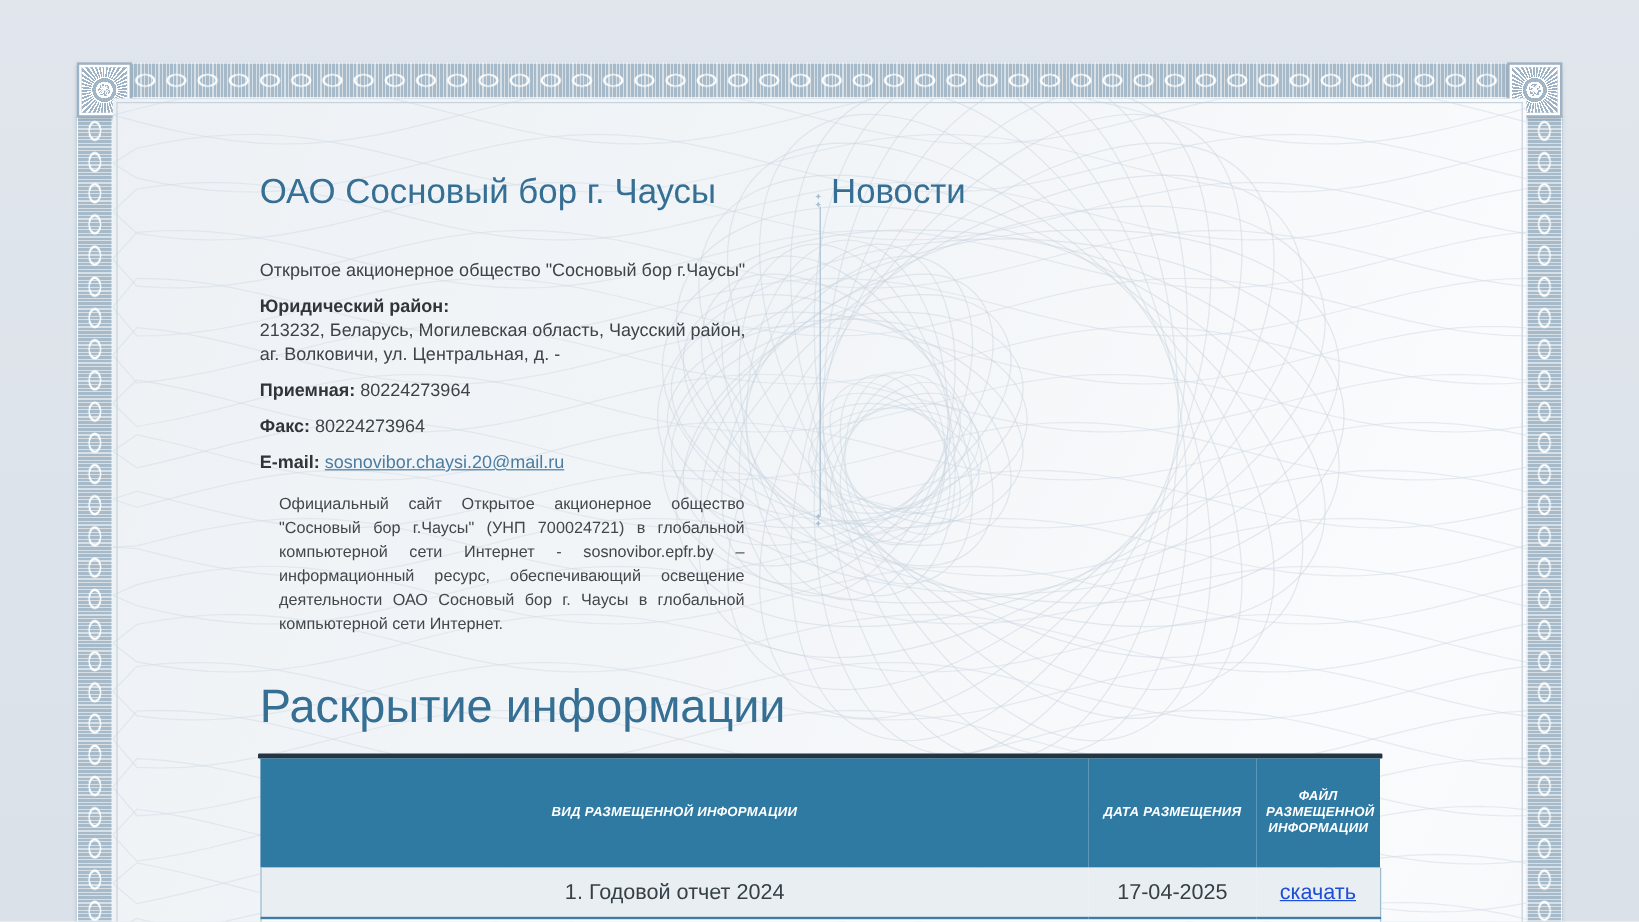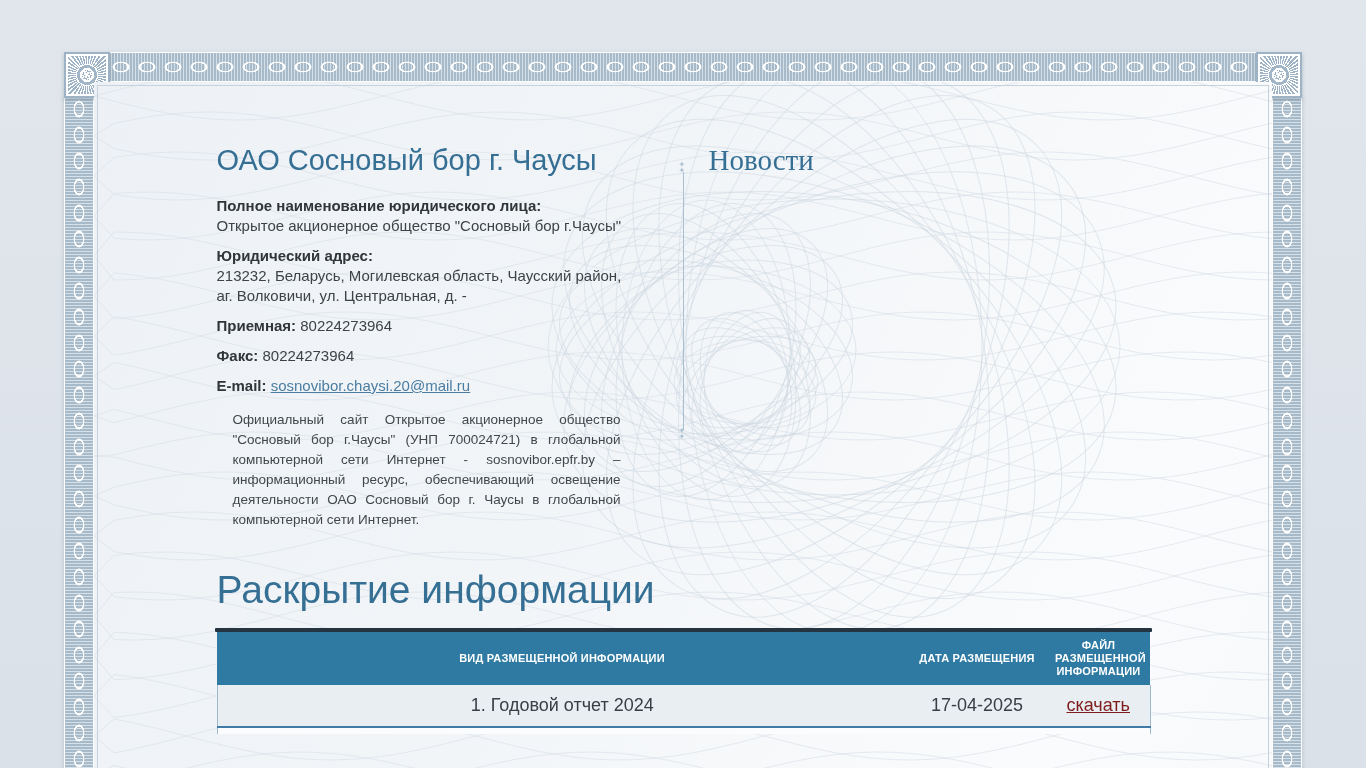--- a/index.html
+++ b/index.html
@@ -37,43 +37,43 @@
     background:linear-gradient(115deg,#edf1f5 0%,#f2f5f8 35%,#fafbfc 70%,#f4f7f9 100%);overflow:hidden;}
   .inner-line{position:absolute;left:3px;right:3px;top:3px;bottom:0;border:1px solid #c6d2dc;border-bottom:none;pointer-events:none;}
   svg.guilloche{position:absolute;left:0;top:0;pointer-events:none;}
   .page-content{position:relative;width:933px;margin:0 auto;padding-top:62px;}
   
   h1,h2{font-weight:400;color:#356f94;margin:0;}
   h1{font-size:29px;line-height:32px;margin-bottom:20px;}
   h2{font-size:39px;line-height:32px;}
   .columns{display:flex;position:relative;}
   .col-left{width:420px;}
-  .col-right{width:418px;margin-left:72px;font-family:Liberation Serif, serif;}
+  .col-right{width:418px;margin-left:56px;}
   .field{font-size:15px;line-height:20px;margin:0 0 10px;}
   .field b{color:#303538;}
   .field a{color:#4a7da1;}
   .about{font-size:13.5px;line-height:20px;text-align:justify;margin:14px 16px 0;color:#41474b;}
   .news-empty{font-size:14px;margin:14px 0 0;color:#41474b;}
   .divider{position:absolute;left:466px;top:28px;height:258px;width:1px;background:#a9bfd2;}
   .divider::before,.divider::after{position:absolute;left:-4px;color:#a9bfd2;font-size:8px;line-height:6px;letter-spacing:0;}
   .divider::before{content:"✦\a✦";white-space:pre;top:-10px;}
   .divider::after{content:"✦\a✦";white-space:pre;bottom:-10px;}
   
   .disclosure-title{margin:44px 0 22px;}
   .table-topbar{height:4px;background:#243440;margin:0 -2px;border-radius:1px;}
   table.disclosure{width:100%;border-collapse:collapse;table-layout:fixed;}
   table.disclosure th{background:#2f7aa3;color:#fff;font-size:11px;font-weight:bold;text-transform:uppercase;
-    padding:7px 8px;text-align:center;line-height:13px;letter-spacing:.2px;}
+    padding:26px 8px;text-align:center;line-height:13px;letter-spacing:.2px;font-style:italic;}
   table.disclosure td{font-size:18px;color:#374046;text-align:center;padding:10px 8px;
     background:#e9eef2;border-bottom:2px solid #3e7ca7;}
   table.disclosure col.c1{width:690px;} table.disclosure col.c2{width:140px;} table.disclosure col.c3{width:103px;}
   table.disclosure td:first-child{border-left:1px solid #9db9cd;}
   table.disclosure td:last-child{border-right:1px solid #9db9cd;}
   table.disclosure tr.stub td{background:#fbfcfd;height:6px;padding:0;border-bottom:none;}
-  td a{color:#7f1d1d;text-align:center;}
+  td a{color:#1d4ed8;text-align:center;}
 </style>
 </head>
 <body>
 
 <div class="certificate">
   <div class="band top"></div>
   <div class="band left"></div>
   <div class="band right"></div>
   <div class="corner tl">
       <div class="rosette"></div>
@@ -192,26 +192,26 @@
         <ellipse cx="652" cy="300" rx="72" ry="42" transform="rotate(162 652 300)" stroke="#c9d5e0" stroke-opacity="0.5" fill="none"></ellipse>
       </svg>
     <div class="inner-line"></div>
 
     <div class="page-content">
       <div class="columns">
         <div class="col-left">
           <h1>ОАО Сосновый бор г. Чаусы</h1>
 
           <p class="field">
-            <b>Полное наименование юридического лица:</b><br>
+            <br>
             <span>Открытое акционерное общество "Сосновый бор г.Чаусы"</span>
           </p>
 
           <p class="field">
-            <b>Юридический адрес:</b><br>
+            <b>Юридический район:</b><br>
             <span>213232, Беларусь, Могилевская область, Чаусский район, аг. Волковичи, ул. Центральная, д. -</span>
           </p>
 
 
           <p class="field">
             <b>Приемная:</b>
             <span>80224273964</span>
           </p>
 
           <p class="field">

